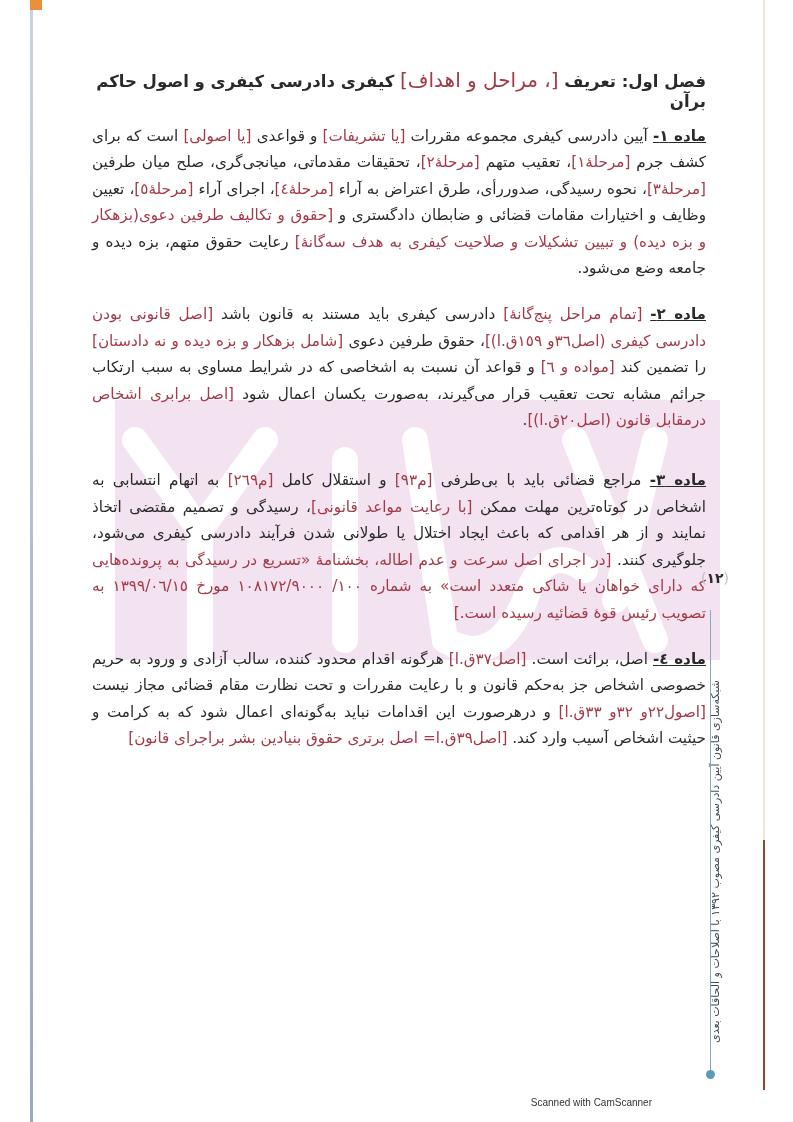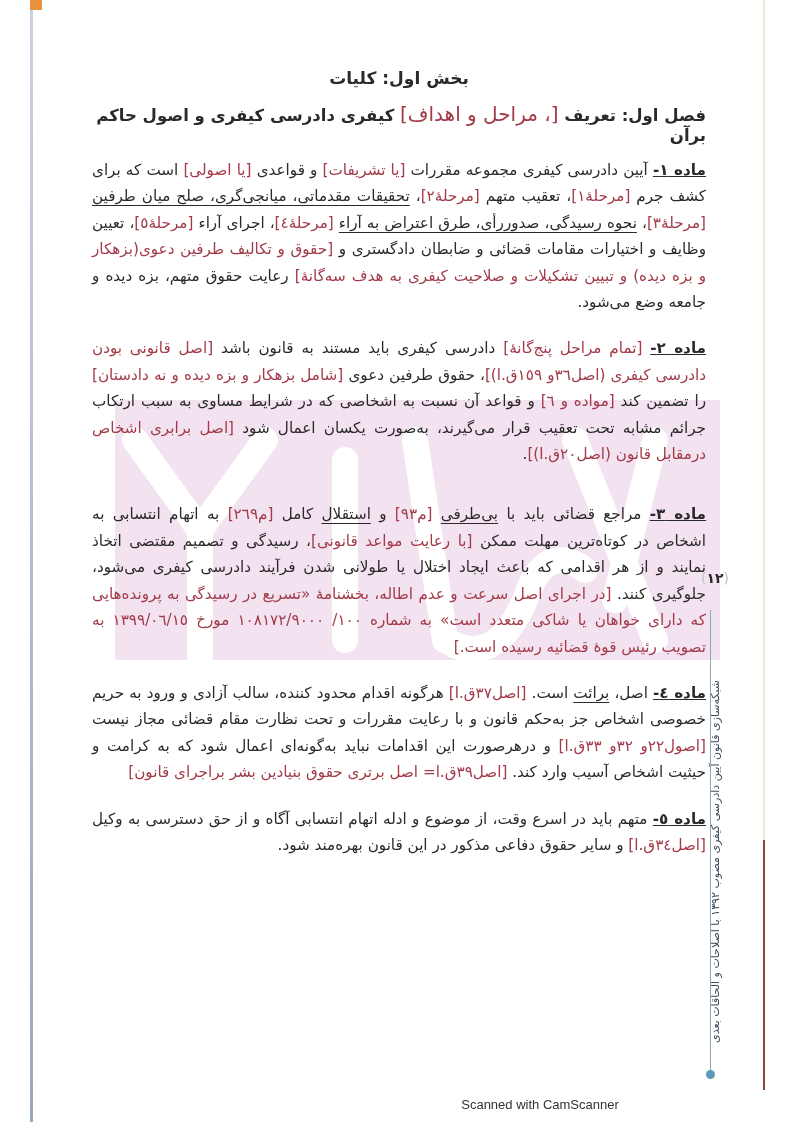--- a/index.html
+++ b/index.html
@@ -15,29 +15,29 @@
   .watermark { position:absolute; left:115px; top:400px; width:605px; height:260px; background:#f3e2f0; }
   .watermark svg { position:absolute; left:0; top:0; }
 
   .page { position:absolute; left:92px; top:68px; width:614px; direction:rtl; text-align:justify; }
   .title { text-align:center; font-weight:bold; font-size:17px; margin:0 0 14px 0; }
   .chapter { font-weight:bold; font-size:16.5px; margin:0 0 12px 0; text-align:right; }
   .note { color:#a23a48; font-weight:normal; }
   .chapter .note { font-size:20px; }
   p.article { font-size:15.2px; line-height:26.4px; margin:0 0 20px 0; }
   .art-head { font-weight:bold;text-decoration:underline; }
-  .u { text-decoration:underline; text-underline-offset:4px; }
+  .u { text-underline-offset:4px; }
 
   .side { position:absolute; left:700px; top:570px; width:30px; height:515px; }
   .side .bar { position:absolute; left:10px; top:40px; width:1px; height:460px; background:#8aa9b6; }
   .side .dot { position:absolute; left:6px; top:500px; width:9px; height:9px; border-radius:50%; background:#5a9bb8; }
   .page-num { position:absolute; left:-10px; top:0; width:50px; text-align:center; font-size:14px; font-weight:bold; color:#2a2a2a; direction:rtl; }
   .page-num .bracket { color:#b9c3cc; font-weight:normal; }
   .side-text { position:absolute; left:-215px; top:285px; width:460px; font-size:11px; color:#3b4a57; transform:rotate(-90deg); direction:rtl; text-align:center; white-space:nowrap; }
-  .scanner { position:absolute; left:460px; top:1097px; width:160px; text-align:center; font-family:"Liberation Sans", sans-serif; font-size:13px; color:#333; }
+  .scanner { position:absolute; left:492px; top:1097px; width:160px; text-align:right; font-family:"Liberation Sans", sans-serif; font-size:10px; color:#333; }
 </style>
 </head>
 <body>
 
 <div class="left-edge"></div>
 <div class="left-edge-tip"></div>
 <div class="right-edge"></div>
 <div class="right-edge-dark"></div>
 
 <div class="watermark">
@@ -48,32 +48,30 @@
       <path d="M230 60 L230 240"></path>
       <path d="M300 40 L330 240"></path>
       <path d="M330 240 Q380 270 410 200 Q430 140 470 170"></path>
       <path d="M460 40 L540 240"></path>
       <path d="M540 40 L500 200"></path>
     </g>
   </svg>
 </div>
 
 <div class="page">
-  <div class="title">بخش اول: کلیات</div>
   <div class="chapter">
     <span>فصل اول: تعریف</span>
     <span class="note">[، مراحل و اهداف]</span>
     <span>کیفری دادرسی کیفری و اصول حاکم برآن</span>
   </div>
 
   <p class="article"><span class="art-head">ماده ۱-</span><span> آیین دادرسی کیفری مجموعه مقررات </span><span class="note">[یا تشریفات]</span><span> و قواعدی </span><span class="note">[یا اصولی]</span><span> است که برای کشف جرم </span><span class="note">[مرحلهٔ۱]</span><span>، تعقیب متهم </span><span class="note">[مرحلهٔ۲]</span><span>، </span><span class="u">تحقیقات مقدماتی، میانجی‌گری، صلح میان طرفین</span><span> </span><span class="note">[مرحلهٔ۳]</span><span>، </span><span class="u">نحوه رسیدگی، صدوررأی، طرق اعتراض به آراء</span><span> </span><span class="note">[مرحلهٔ٤]</span><span>، اجرای آراء </span><span class="note">[مرحلهٔ٥]</span><span>، تعیین وظایف و اختیارات مقامات قضائی و ضابطان دادگستری و </span><span class="note">[حقوق و تکالیف طرفین دعوی(بزهکار و بزه دیده) و تبیین تشکیلات و صلاحیت کیفری به هدف سه‌گانهٔ]</span><span> رعایت حقوق متهم، بزه دیده و جامعه وضع می‌شود.</span></p>
   <p class="article"><span class="art-head">ماده ۲-</span><span> </span><span class="note">[تمام مراحل پنج‌گانهٔ]</span><span> دادرسی کیفری باید مستند به قانون باشد </span><span class="note">[اصل قانونی بودن دادرسی کیفری (اصل۳٦و ۱٥۹ق.ا)]</span><span>، حقوق طرفین دعوی </span><span class="note">[شامل بزهکار و بزه دیده و نه دادستان]</span><span> را تضمین کند </span><span class="note">[مواده و ٦]</span><span> و قواعد آن نسبت به اشخاصی که در شرایط مساوی به سبب ارتکاب جرائم مشابه تحت تعقیب قرار می‌گیرند، به‌صورت یکسان اعمال شود </span><span class="note">[اصل برابری اشخاص درمقابل قانون (اصل۲۰ق.ا)]</span><span>.</span></p>
   <p class="article" style="margin-top:34px"><span class="art-head">ماده ۳-</span><span> مراجع قضائی باید با </span><span class="u">بی‌طرفی</span><span> </span><span class="note">[م۹۳]</span><span> و </span><span class="u">استقلال</span><span> کامل </span><span class="note">[م۲٦۹]</span><span> به اتهام انتسابی به اشخاص در کوتاه‌ترین مهلت ممکن </span><span class="note">[با رعایت مواعد قانونی]</span><span>، رسیدگی و تصمیم مقتضی اتخاذ نمایند و از هر اقدامی که باعث ایجاد اختلال یا طولانی شدن فرآیند دادرسی کیفری می‌شود، جلوگیری کنند. </span><span class="note">[در اجرای اصل سرعت و عدم اطاله، بخشنامهٔ «تسریع در رسیدگی به پرونده‌هایی که دارای خواهان یا شاکی متعدد است» به شماره ۱۰۰/ ۱۰۸۱۷۲/۹۰۰۰ مورخ ۱۳۹۹/۰٦/۱٥ به تصویب رئیس قوهٔ قضائیه رسیده است.]</span></p>
   <p class="article"><span class="art-head">ماده ٤-</span><span> اصل، </span><span class="u">برائت</span><span> است. </span><span class="note">[اصل۳۷ق.ا]</span><span> هرگونه اقدام محدود کننده، سالب آزادی و ورود به حریم خصوصی اشخاص جز به‌حکم قانون و با رعایت مقررات و تحت نظارت مقام قضائی مجاز نیست </span><span class="note">[اصول۲۲و ۳۲و ۳۳ق.ا]</span><span> و درهرصورت این اقدامات نباید به‌گونه‌ای اعمال شود که به کرامت و حیثیت اشخاص آسیب وارد کند. </span><span class="note">[اصل۳۹ق.ا= اصل برتری حقوق بنیادین بشر براجرای قانون]</span></p>
-  <p class="article"><span class="art-head">ماده ٥-</span><span> متهم باید در اسرع وقت، از موضوع و ادله اتهام انتسابی آگاه و از حق دسترسی به وکیل </span><span class="note">[اصل۳٤ق.ا]</span><span> و سایر حقوق دفاعی مذکور در این قانون بهره‌مند شود.</span></p>
 </div>
 
 <div class="side">
   <div class="page-num">
     <span class="bracket">(</span><span>۱۲</span><span class="bracket">)</span>
   </div>
   <div class="bar"></div>
   <div class="dot"></div>
   <div class="side-text">شبکه‌سازی قانون آیین دادرسی کیفری مصوب ۱۳۹۲ با اصلاحات و الحاقات بعدی</div>
 </div>

